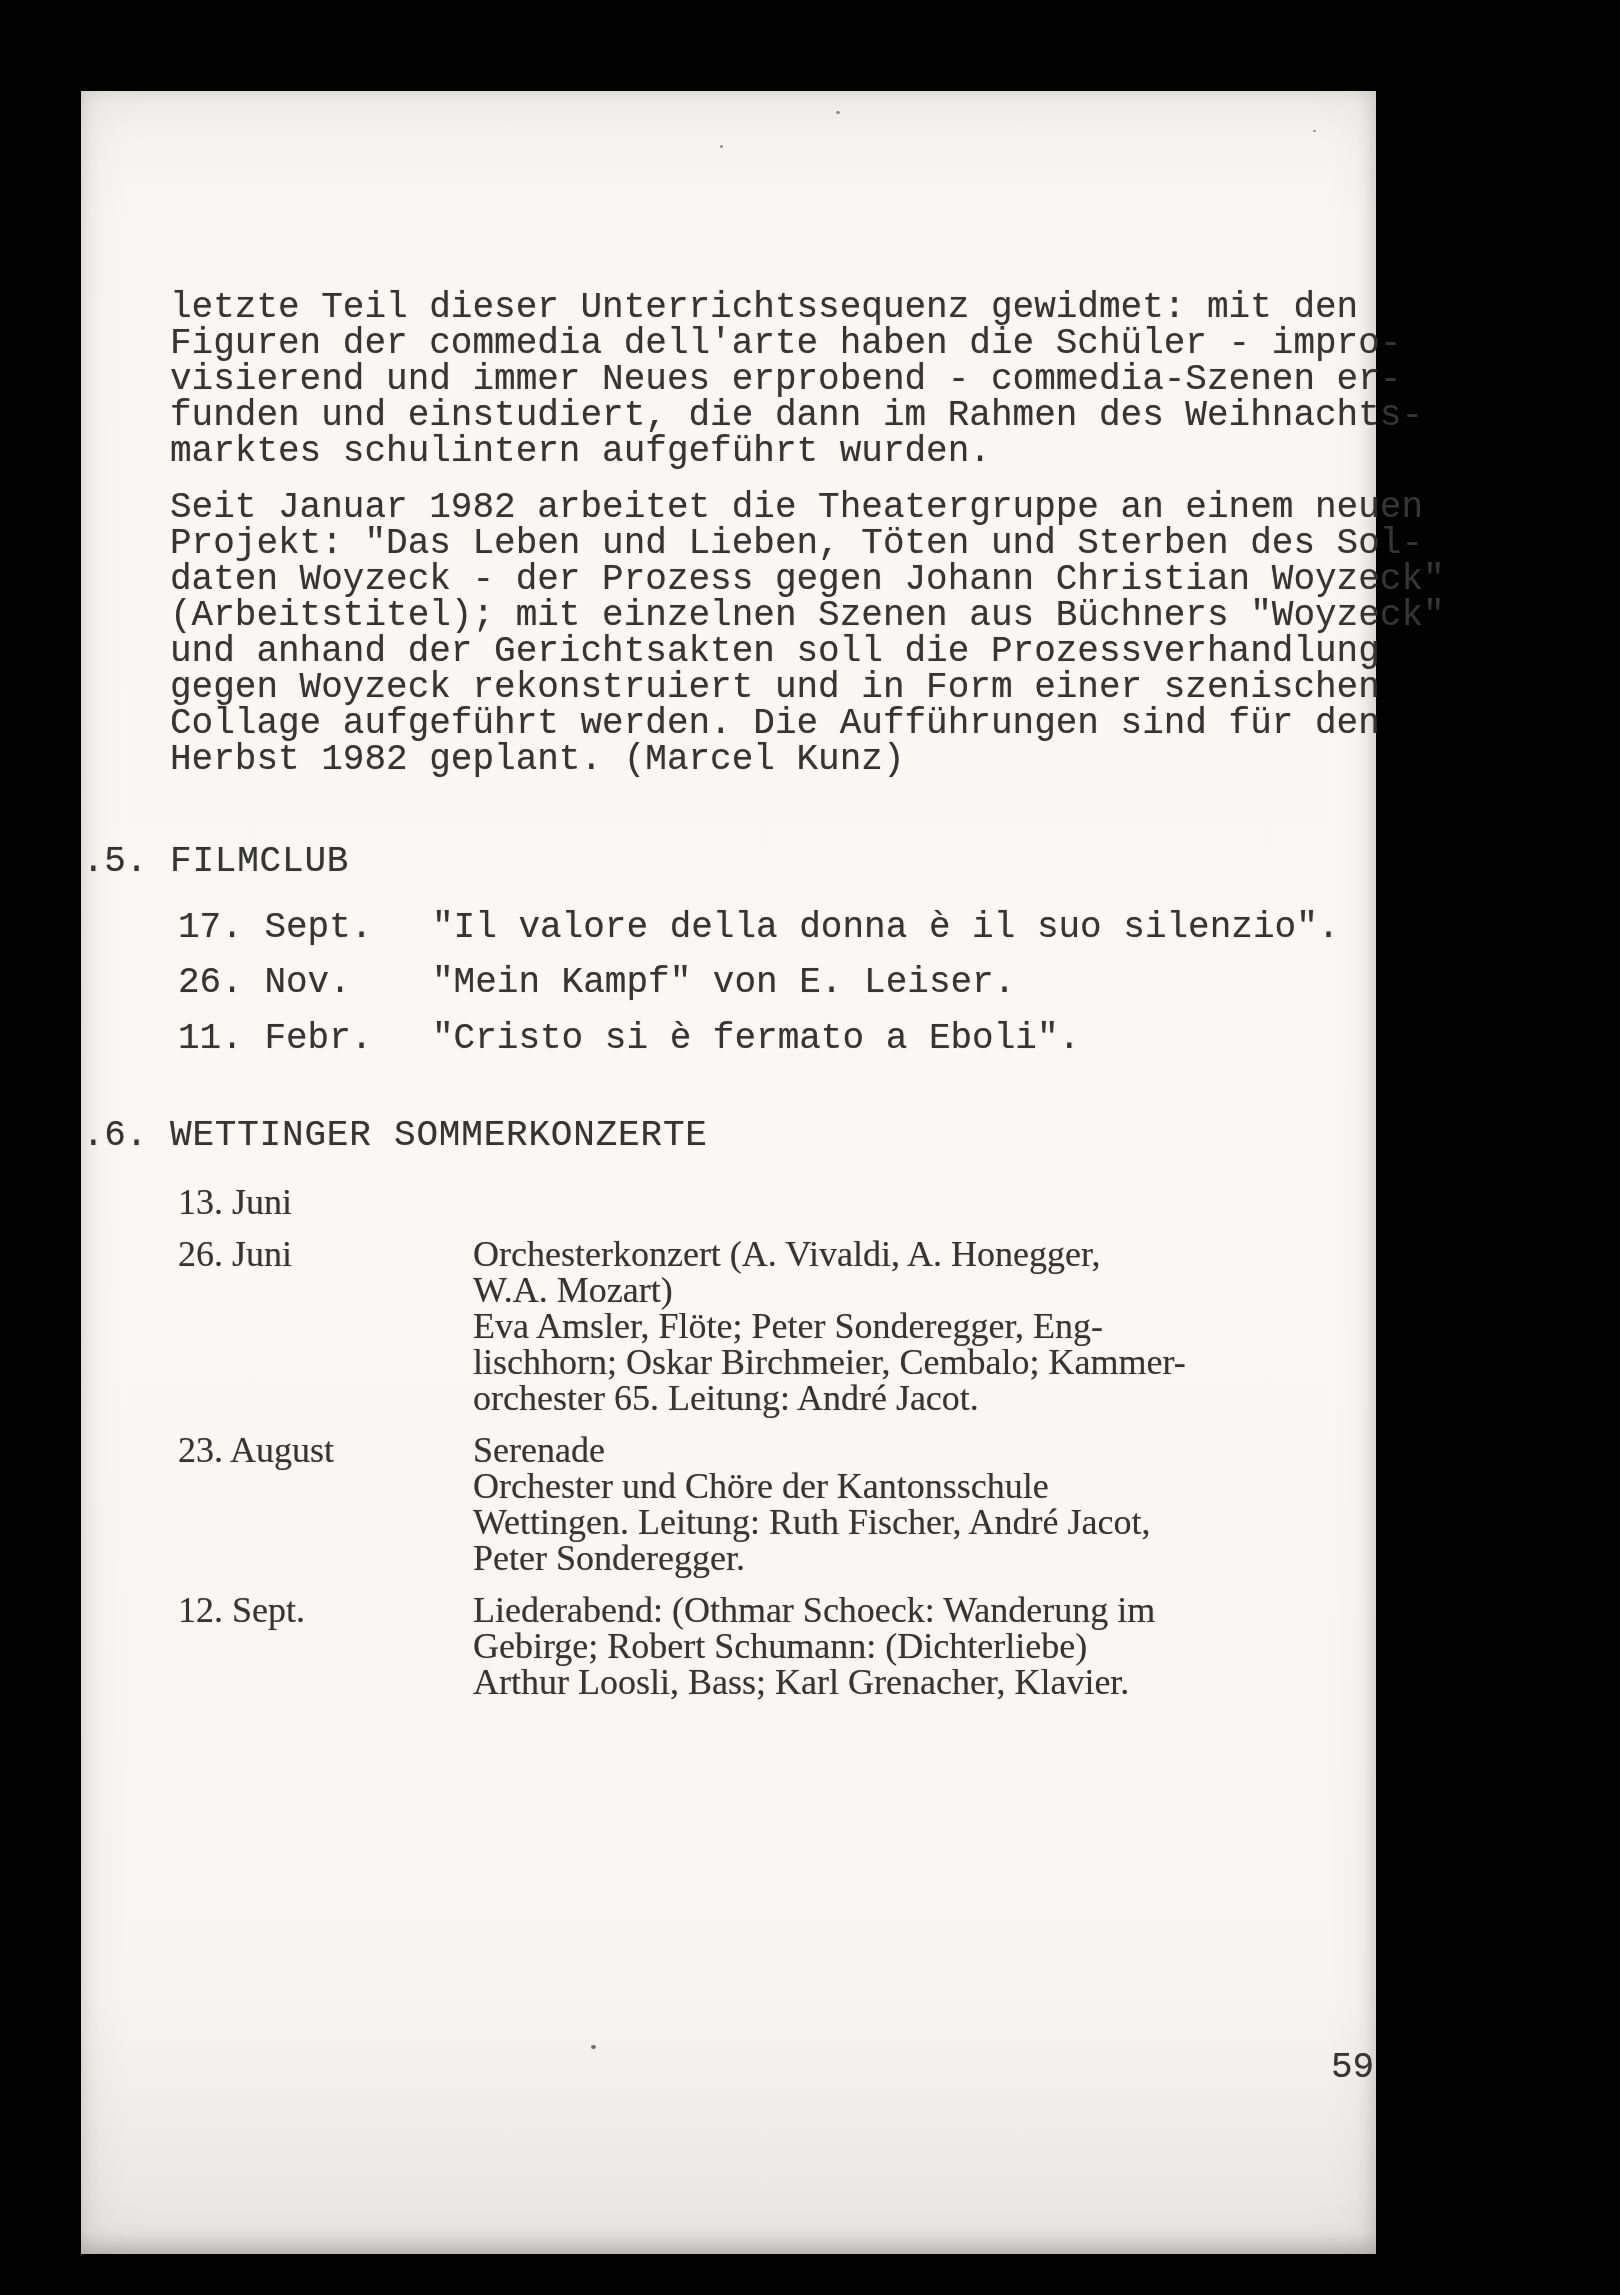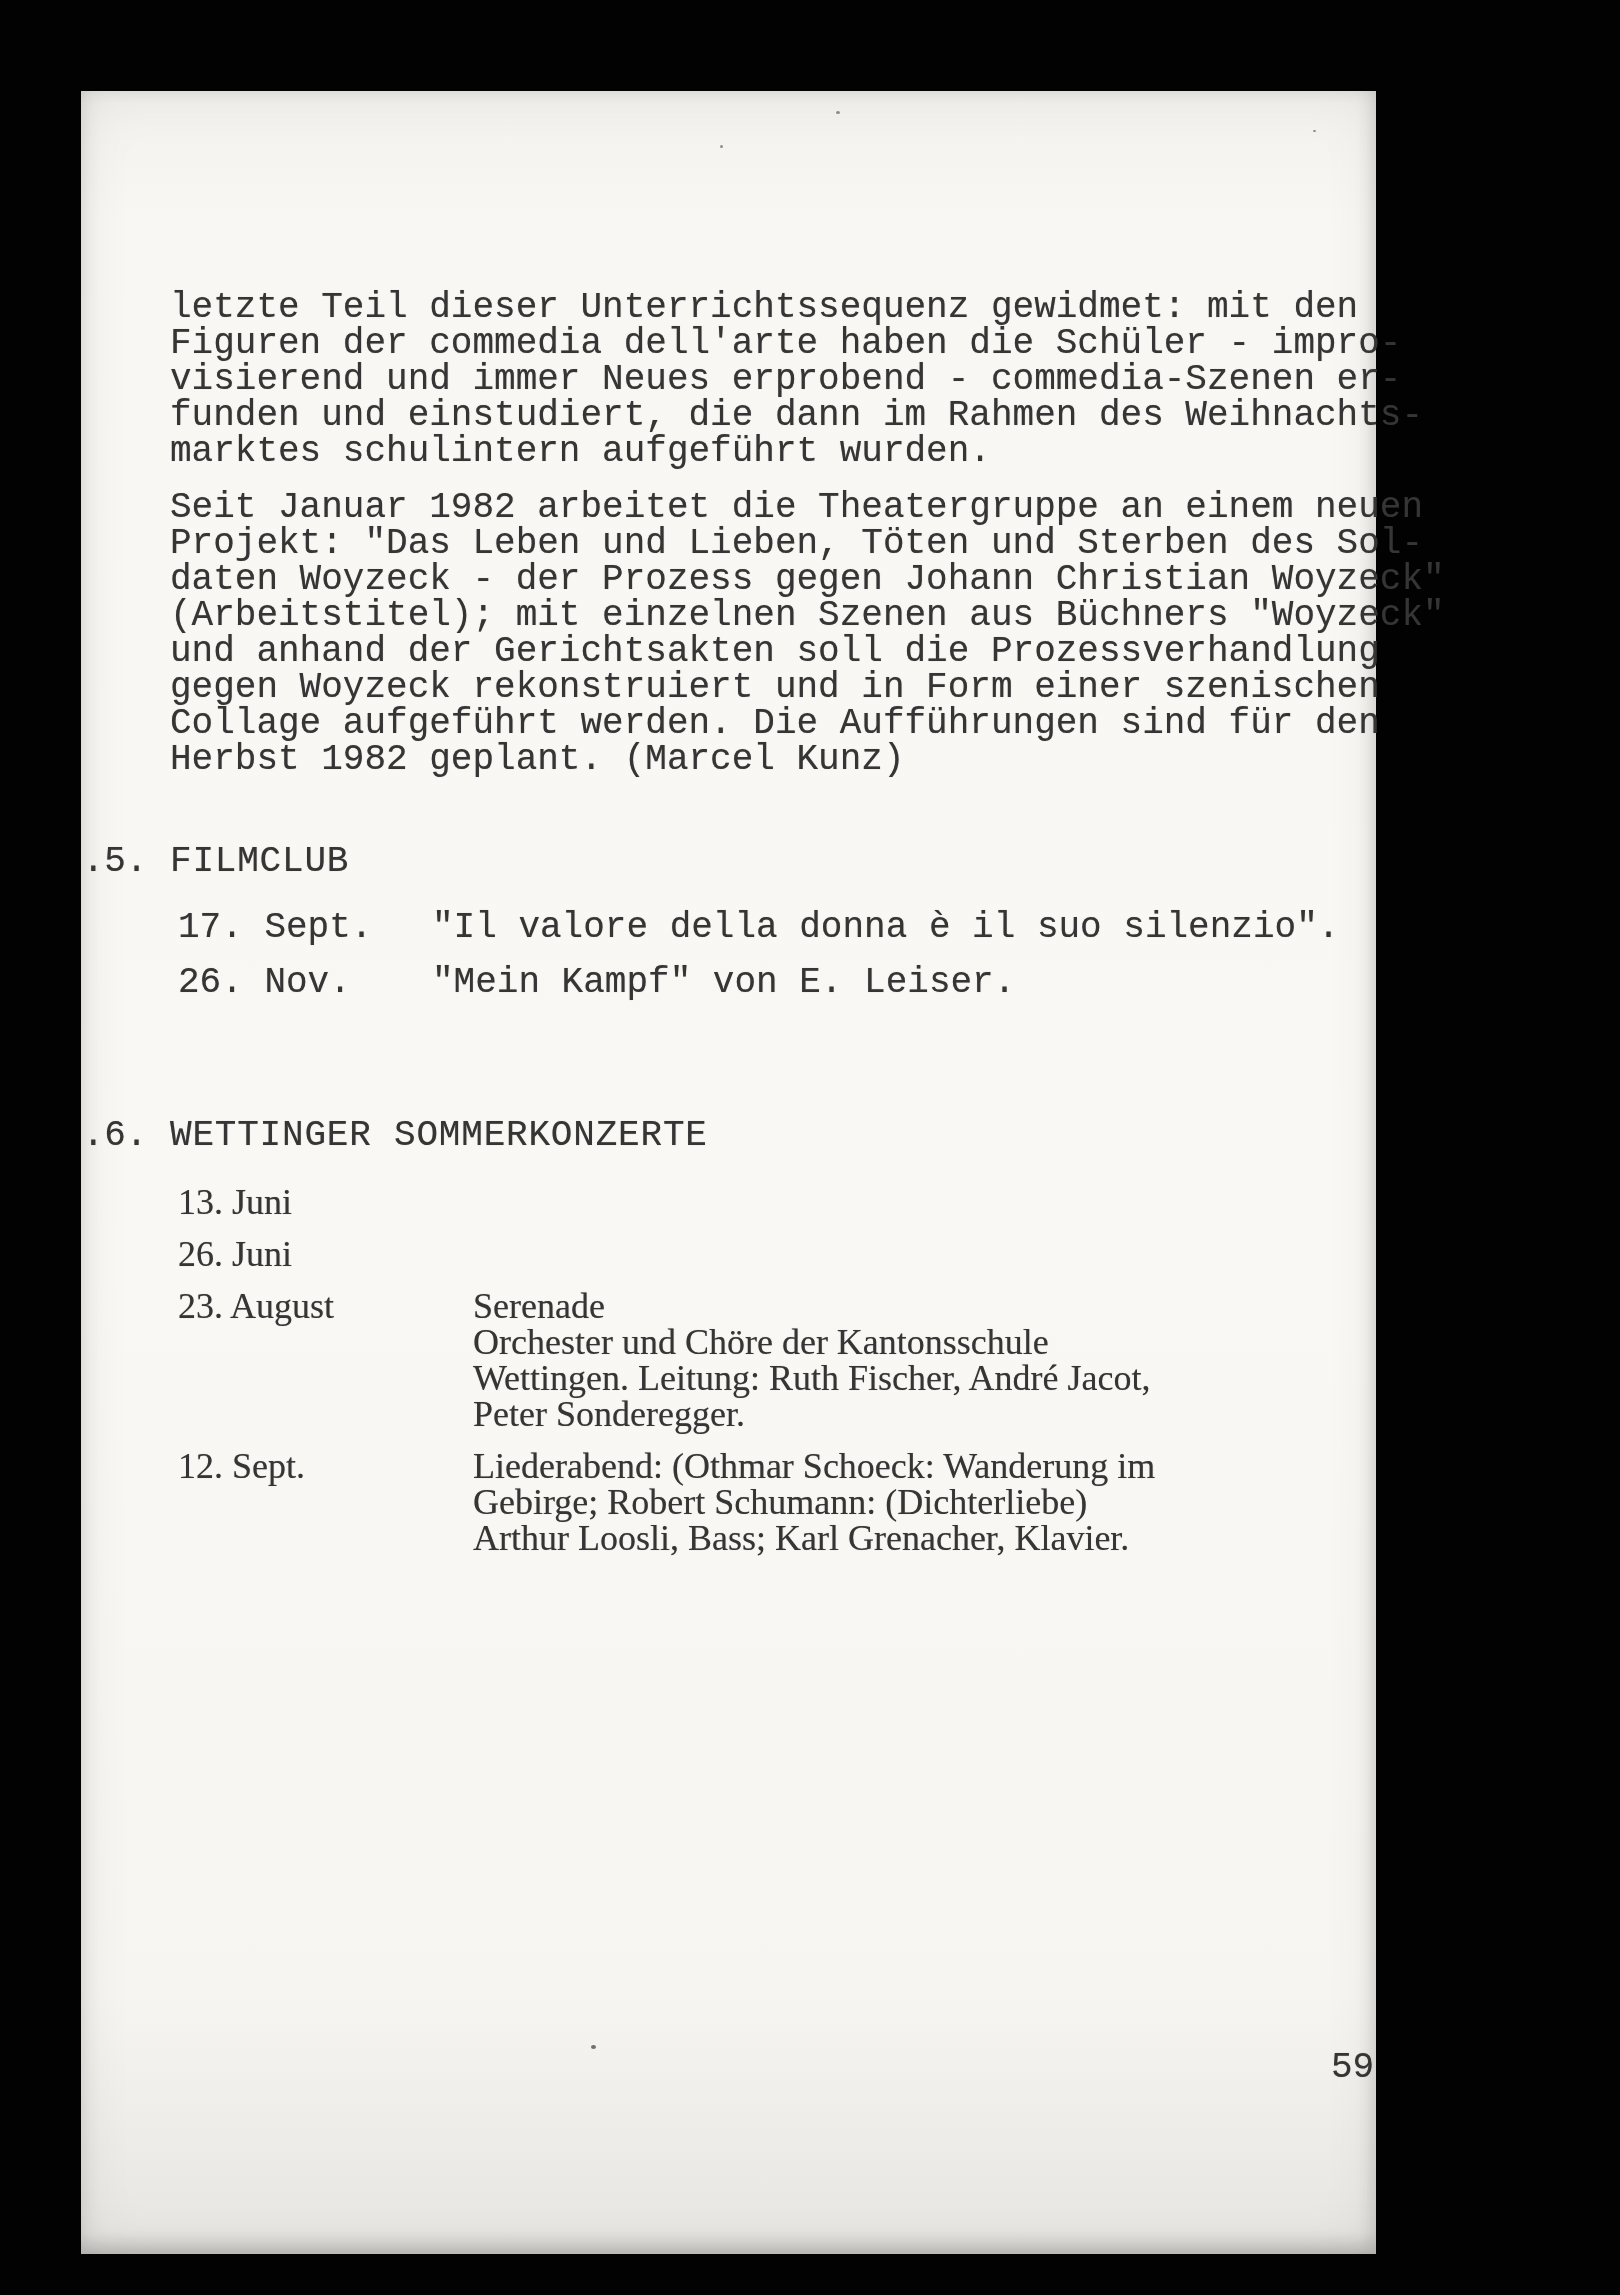--- a/index.html
+++ b/index.html
@@ -131,34 +131,43 @@
     </div>
     <div class="entries entries-film">
       <div class="entry">
         <span class="date">17. Sept.</span>
         <div class="desc">"Il valore della donna è il suo silenzio".</div>
       </div>
       <div class="entry">
         <span class="date">26. Nov.</span>
         <div class="desc">"Mein Kampf" von E. Leiser.</div>
       </div>
+      <div class="entry">
+        <span class="date">11. Febr.</span>
+        <div class="desc">"Cristo si è fermato a Eboli".</div>
+      </div>
     </div>
   </section>
 
   <section class="sec sec-konzerte">
     <div class="sec-head">
       <span class="sec-num">.6.</span>
       <span class="sec-title">WETTINGER SOMMERKONZERTE</span>
     </div>
     <div class="entries entries-konzerte">
       <div class="entry">
         <span class="date">13. Juni</span>
       </div>
       <div class="entry">
         <span class="date">26. Juni</span>
+        <div class="desc">Orchesterkonzert (A. Vivaldi, A. Honegger,
+W.A. Mozart)
+Eva Amsler, Flöte; Peter Sonderegger, Eng-
+lischhorn; Oskar Birchmeier, Cembalo; Kammer-
+orchester 65. Leitung: André Jacot.</div>
       </div>
       <div class="entry">
         <span class="date">23. August</span>
         <div class="desc">Serenade
 Orchester und Chöre der Kantonsschule
 Wettingen. Leitung: Ruth Fischer, André Jacot,
 Peter Sonderegger.</div>
       </div>
       <div class="entry">
         <span class="date">12. Sept.</span>

